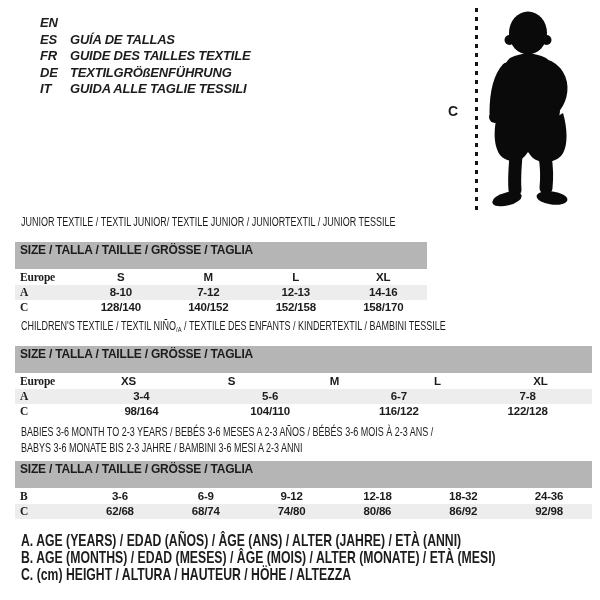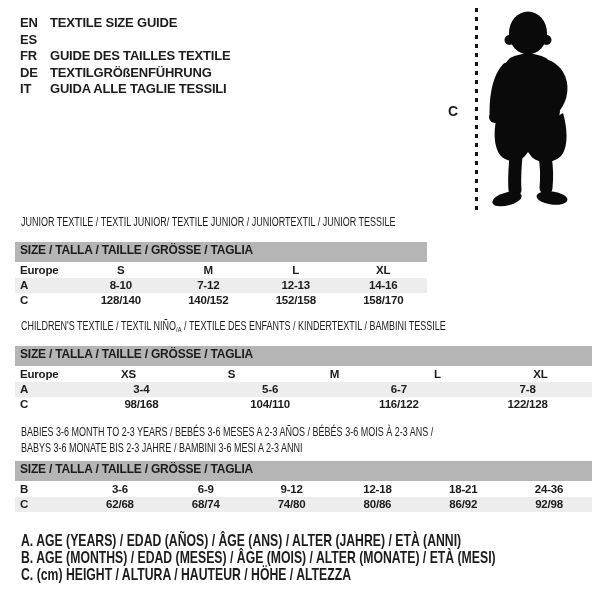--- a/index.html
+++ b/index.html
@@ -5,21 +5,21 @@
   html,body{margin:0;padding:0;}
   body{
     width:600px;height:600px;position:relative;overflow:hidden;
     background:#ffffff;color:#1c1c1c;
     font-family:"Liberation Sans","DejaVu Sans",sans-serif;
     -webkit-font-smoothing:antialiased;
   }
   .abs{position:absolute;}
 
   
-  .lang{left:20px;top:15px;}
+  .lang{left:40px;top:15px;font-style:italic;}
   .lang-row{display:flex;height:16.5px;line-height:16.5px;
     font-size:13px;font-weight:700;letter-spacing:-0.2px;}
   .lang-row .code{width:30px;}
   .lang-row .ttl{white-space:nowrap;}
 
   
   .cline{left:475px;top:8px;width:3px;height:205px;
     background:repeating-linear-gradient(to bottom,#141414 0 4.5px,transparent 4.5px 9px);}
   .clabel{left:448px;top:103px;font-size:14px;font-weight:700;}
   .baby{left:486px;top:6px;}
@@ -30,45 +30,45 @@
   .subsc{font-size:8px;vertical-align:-2px;}
   .t1{left:21px;top:214px;}
   .t2{left:21px;top:318px;}
   .t3{left:21px;top:424px;}
 
   
   .tbl{left:15px;}
   .tbl1{top:242px;width:412px;}
   .tbl2{top:346px;width:577px;}
   .tbl3{top:461px;width:577px;}
-  .bar{height:20px;line-height:16px;background:#b5b5b5;margin-bottom:1px;
+  .bar{height:27px;line-height:16px;background:#b5b5b5;margin-bottom:1px;
     font-size:12px;font-weight:700;padding-left:5px;box-sizing:border-box;
     letter-spacing:-0.2px;white-space:nowrap;overflow:hidden;}
   .row{display:flex;height:15px;line-height:15px;font-size:11.5px;font-weight:700;
     letter-spacing:-0.2px;}
   .row.shade{background:#ededed;}
-  .row .lbl{width:62px;padding-left:5px;box-sizing:border-box;}
+  .row .lbl{width:62px;padding-left:5px;box-sizing:border-box;font-family:Liberation Serif, serif;}
   .row .cell{flex:1;text-align:center;}
 
   
   .legend{left:21px;top:532px;}
   .legend-line{height:17px;line-height:17px;font-size:17px;font-weight:700;white-space:nowrap;}
 </style>
 </head>
 <body>
 
 <main>
 
   <section class="abs lang">
     <div class="lang-row">
       <span class="code">EN</span>
-      <span class="ttl">TEXTILE SIZE GUIDE</span>
     </div>
     <div class="lang-row">
       <span class="code">ES</span>
+      <span class="ttl">GUÍA DE TALLAS</span>
     </div>
     <div class="lang-row">
       <span class="code">FR</span>
       <span class="ttl">GUIDE DES TAILLES TEXTILE</span>
     </div>
     <div class="lang-row">
       <span class="code">DE</span>
       <span class="ttl">TEXTILGRÖßENFÜHRUNG</span>
     </div>
     <div class="lang-row">
@@ -138,40 +138,40 @@
     </div>
     <div class="row shade">
       <span class="lbl">A</span>
       <span class="cell">3-4</span>
       <span class="cell">5-6</span>
       <span class="cell">6-7</span>
       <span class="cell">7-8</span>
     </div>
     <div class="row">
       <span class="lbl">C</span>
-      <span class="cell">98/168</span>
+      <span class="cell">98/164</span>
       <span class="cell">104/110</span>
       <span class="cell">116/122</span>
       <span class="cell">122/128</span>
     </div>
   </div>
 
   <h2 class="abs sec-title t3">
     <span class="cond">BABIES 3-6 MONTH TO 2-3 YEARS / BEBÉS 3-6 MESES A 2-3 AÑOS / BÉBÉS 3-6 MOIS À 2-3 ANS /</span><br>
     <span class="cond">BABYS 3-6 MONATE BIS 2-3 JAHRE / BAMBINI 3-6 MESI A 2-3 ANNI</span>
   </h2>
   <div class="abs tbl tbl3">
     <div class="bar"><span>SIZE / TALLA / TAILLE / GRÖSSE / TAGLIA</span></div>
     <div class="row">
       <span class="lbl">B</span>
       <span class="cell">3-6</span>
       <span class="cell">6-9</span>
       <span class="cell">9-12</span>
       <span class="cell">12-18</span>
-      <span class="cell">18-21</span>
+      <span class="cell">18-32</span>
       <span class="cell">24-36</span>
     </div>
     <div class="row shade">
       <span class="lbl">C</span>
       <span class="cell">62/68</span>
       <span class="cell">68/74</span>
       <span class="cell">74/80</span>
       <span class="cell">80/86</span>
       <span class="cell">86/92</span>
       <span class="cell">92/98</span>

